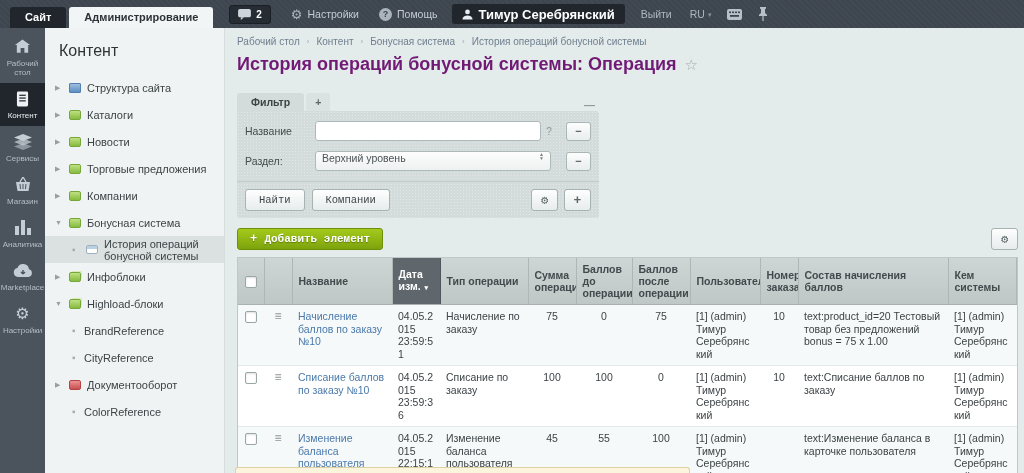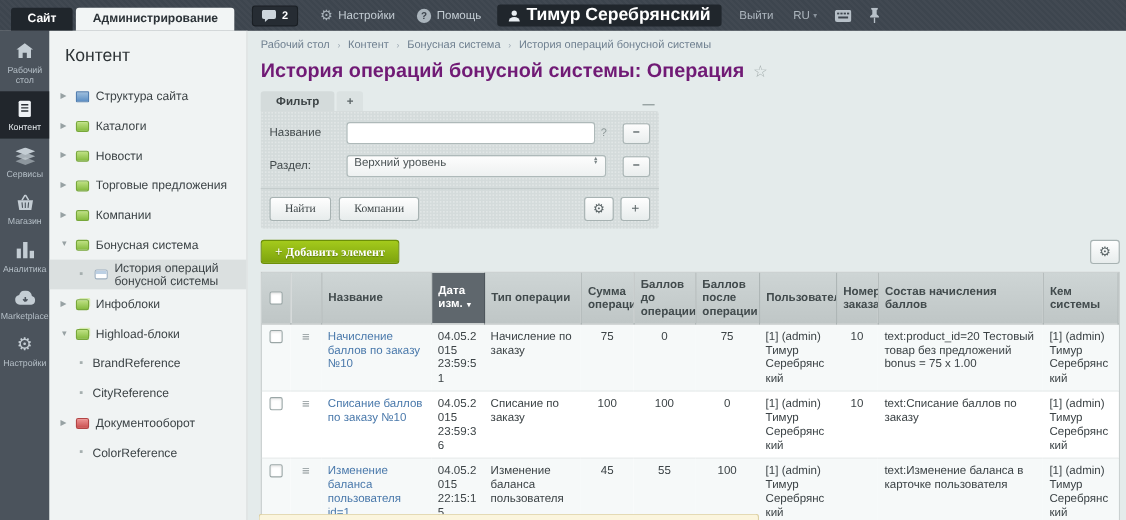--- a/index.html
+++ b/index.html
@@ -21,21 +21,21 @@
 .tb-q{width:13px;height:13px;border-radius:50%;background:#aab4bc;color:#3d454e;font-size:9px;
   font-weight:bold;text-align:center;line-height:13px}
 .search{margin-left:auto;width:168px;height:19px;background:#30373f;border:1px solid #262c33;
   border-radius:3px;display:flex;align-items:center;padding:0 7px}
 .search input{flex:1;background:transparent;border:none;outline:none;color:#aeb7bf;font-size:10.5px;
   font-family:"Liberation Sans",sans-serif;min-width:0}
 .mag{width:8px;height:8px;border:1.5px solid #7d8691;border-radius:50%;position:relative;flex:none}
 .mag::after{content:"";position:absolute;width:1.5px;height:4px;background:#7d8691;left:7px;top:7px;
   transform:rotate(-45deg)}
 .userbtn{margin-left:14px;background:#20262c;border-radius:3px;height:20px;display:flex;align-items:center;
-  gap:6px;padding:0 10px;color:#fff;font-weight:bold;font-size:16px;cursor:pointer}
+  gap:6px;padding:0 10px;color:#fff;font-weight:bold;font-size:13px;cursor:pointer}
 .logout{margin-left:16px;color:#aeb7bf;font-size:10.5px;cursor:pointer}
 .lang{margin-left:18px;color:#aeb7bf;font-size:10.5px;cursor:pointer}
 .lang::after{content:"▾";font-size:7px;margin-left:3px;color:#8a939c;vertical-align:1px}
 .tb-ic{margin-left:16px;cursor:pointer;display:flex;align-items:center}
 .tb-ic.last{margin-right:12px}
 
 
 .body{display:flex;height:445px}
 .rail{width:45px;background:#4b535c;display:flex;flex-direction:column;padding-top:3px;flex:none}
 .rail-item{display:flex;flex-direction:column;align-items:center;padding:7px 1px 6px;cursor:pointer;
@@ -66,21 +66,21 @@
 
 .main{flex:1;padding:8px 6px 0 12px;position:relative;overflow:hidden}
 .crumbs{font-size:10px;display:flex;gap:7px;align-items:center}
 .crumb{color:#6e7f8f;cursor:pointer}
 .crumb-sep{color:#9fabb5;font-size:8px}
 .page-title{font-size:18px;font-weight:bold;color:#701a75;margin-top:7px;display:flex;align-items:center}
 .star{cursor:pointer}
 .star::before{content:"☆";color:#a3adad;font-size:15px;margin-left:8px;font-weight:normal}
 
 
-.filter-wrap{width:362px;margin-top:7px}
+.filter-wrap{width:362px;margin-top:17px}
 .ftabs{display:flex;align-items:flex-end;height:19px}
 .ftab{background:#d4dbdb;border-radius:3px 3px 0 0;padding:3px 14px 3px;font-weight:bold;font-size:10.5px;
   color:#3d4446;cursor:pointer}
 .ftab.add{background:rgba(212,219,219,.55);margin-left:2px;padding:3px 9px;color:#5a6466}
 .fmin{margin-left:auto;color:#8d9898;cursor:pointer;font-weight:bold;padding:0 4px}
 .fpanel{background:#d4dbdb;border-radius:0 3px 3px 3px;padding:10px 8px 0;
   background-image:radial-gradient(rgba(255,255,255,.3) 1px,transparent 1px);background-size:3px 3px}
 .frow{display:flex;align-items:center;margin-bottom:10px}
 .flabel{width:70px;font-size:10.5px;color:#434b4d}
 .ftext{width:226px;height:20px;border:1px solid #aeb9b9;border-radius:3px;background:#fff;outline:none;
@@ -90,31 +90,31 @@
 .fminus{width:25px;height:19px;margin-left:auto;background:linear-gradient(#fdfdfd,#e9eded);
   border:1px solid #aab5b5;border-radius:3px;color:#5c6668;text-align:center;line-height:17px;
   font-weight:bold;cursor:pointer}
 .fminus::before{content:"−"}
 .fselect{width:236px;height:20px;background:linear-gradient(#fdfdfd,#eef1f1);border:1px solid #aeb9b9;
   border-radius:3px;display:flex;align-items:flex-start;padding:0 6px;font-size:10.5px;color:#4c5456;cursor:pointer}
 .spin{margin-left:auto;font-size:5px;line-height:4px;color:#7a8486;white-space:pre}
 .spin::before{content:"▲\A▼"}
 .ffoot{border-top:1px solid #c2caca;margin:0 -8px;padding:7px 8px;display:flex;gap:7px}
 .btn{background:linear-gradient(#fefefe,#e7ecec);border:1px solid #a7b2b2;border-radius:3px;height:22px;
-  padding:0 13px;font-size:10.5px;color:#3e4648;cursor:pointer;font-family:Liberation Serif, serif}
+  padding:0 13px;font-size:10.5px;color:#3e4648;cursor:pointer;font-family:Liberation Mono, monospace}
 .sq{width:27px;padding:0;text-align:center}
 .gear-glyph::before{content:"⚙";color:#5c6668;font-size:12px}
 .plus-glyph::before{content:"+";font-weight:bold;color:#5c6668;font-size:13px}
 .fright{margin-left:auto;display:flex;gap:6px}
 
 
 .toolbar{display:flex;margin-top:10px;align-items:flex-start}
 .btn-add{background:linear-gradient(#a4ca1c,#7da30d);border:1px solid #6d9008;border-radius:3px;color:#fff;
   font-weight:bold;font-size:11px;height:22px;padding:0 12px;cursor:pointer;
-  text-shadow:0 1px 1px rgba(0,0,0,.3);font-family:Liberation Serif, serif}
+  text-shadow:0 1px 1px rgba(0,0,0,.3);font-family:Liberation Mono, monospace}
 .btn-add::before{content:"+  ";font-size:12px}
 .grid-gear{margin-left:auto}
 .grid{margin-top:7px;border:1px solid #c0c7c7;background:#fff}
 table{width:100%;border-collapse:collapse;table-layout:fixed;font-size:10.5px}
 thead th{background:linear-gradient(#ced5d5,#bfc6c6);border-right:1px solid #aeb6b6;
   border-bottom:1px solid #a8b0b0;padding:5px 6px;text-align:left;font-size:10.5px;color:#414a4c;
   font-weight:bold;vertical-align:middle;line-height:12px;overflow:hidden}
 thead th.sorted{background:#5f676d;color:#fff;border-right-color:#4e565c}
 .sort-ar{font-size:7px;margin-left:4px}
 tbody td{padding:5px 6px;vertical-align:top;line-height:12.5px;color:#3c4346;border-top:1px solid #e4e9e9;

